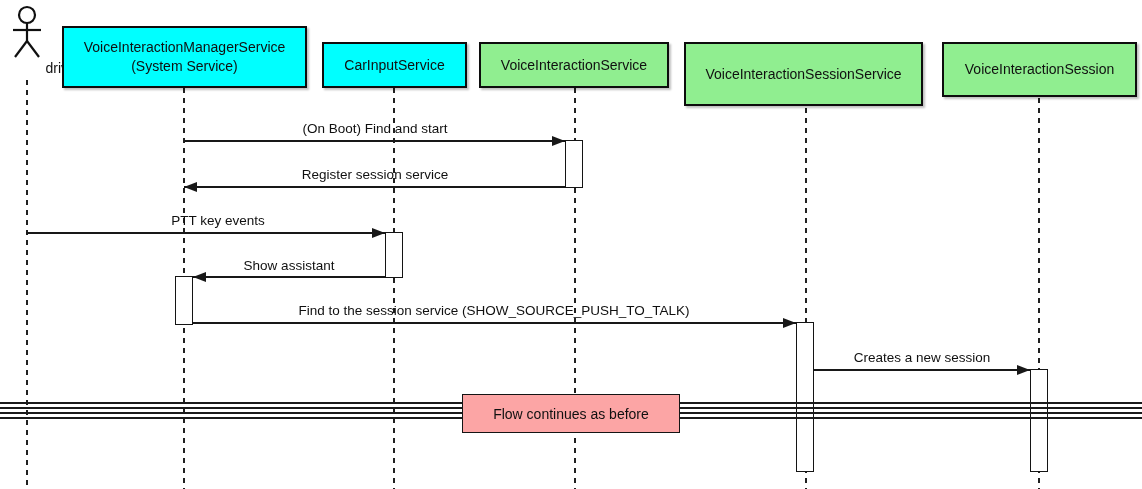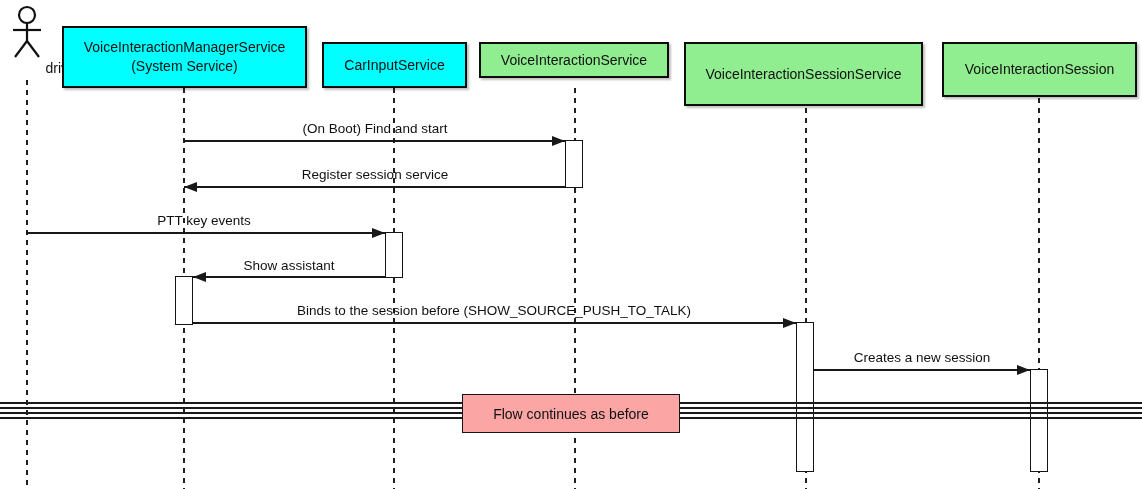--- a/index.html
+++ b/index.html
@@ -43,21 +43,21 @@
     box-shadow: 2px 2px 2px rgba(0,0,0,0.25);
     display: flex; flex-direction: column;
     align-items: center; justify-content: center;
     text-align: center;
     font-size: 14px; line-height: 19px;
     box-sizing: border-box;
     z-index: 2;
   }
   .p-manager  { left: 62px;  top: 26px; width: 245px; height: 62px; }
   .p-carinput { left: 322px; top: 42px; width: 145px; height: 46px; }
-  .p-vis      { left: 479px; top: 42px; width: 190px; height: 36px; }
+  .p-vis      { left: 479px; top: 42px; width: 190px; height: 46px; }
   .p-ss       { left: 684px; top: 42px; width: 239px; height: 64px; }
   .p-sess     { left: 942px; top: 42px; width: 195px; height: 55px; }
 
   
   .activation {
     position: absolute;
     width: 18px;
     background: #ffffff;
     border: 1.5px solid #141414;
     box-sizing: border-box;
@@ -95,21 +95,21 @@
   .m1-line { left: 184px; top: 140px; width: 381px; }
   .m1-head { left: 552px; top: 136px; }
   .m1-label { left: 375px; top: 121px; }
 
   .m2-line { left: 184px; top: 186px; width: 381px; }
   .m2-head { left: 184px; top: 182px; }
   .m2-label { left: 375px; top: 167px; }
 
   .m3-line { left: 26px; top: 232px; width: 359px; }
   .m3-head { left: 372px; top: 228px; }
-  .m3-label { left: 204px; top: 213px; }
+  .m3-label { left: 218px; top: 213px; }
 
   .m4-line { left: 193px; top: 276px; width: 192px; }
   .m4-head { left: 193px; top: 272px; }
   .m4-label { left: 289px; top: 258px; }
 
   .m5-line { left: 193px; top: 322px; width: 603px; }
   .m5-head { left: 783px; top: 318px; }
   .m5-label { left: 494px; top: 303px; }
 
   .m6-line { left: 814px; top: 369px; width: 216px; }
@@ -184,21 +184,21 @@
     <div class="msg-label m3-label">PTT key events</div>
     <div class="msg-line m3-line"></div>
     <div class="arrow-r m3-head"></div>
   </div>
   <div>
     <div class="msg-label m4-label">Show assistant</div>
     <div class="msg-line m4-line"></div>
     <div class="arrow-l m4-head"></div>
   </div>
   <div>
-    <div class="msg-label m5-label">Binds to the session before (SHOW_SOURCE_PUSH_TO_TALK)</div>
+    <div class="msg-label m5-label">Find to the session service (SHOW_SOURCE_PUSH_TO_TALK)</div>
     <div class="msg-line m5-line"></div>
     <div class="arrow-r m5-head"></div>
   </div>
   <div>
     <div class="msg-label m6-label">Creates a new session</div>
     <div class="msg-line m6-line"></div>
     <div class="arrow-r m6-head"></div>
   </div>
 
 </div>

